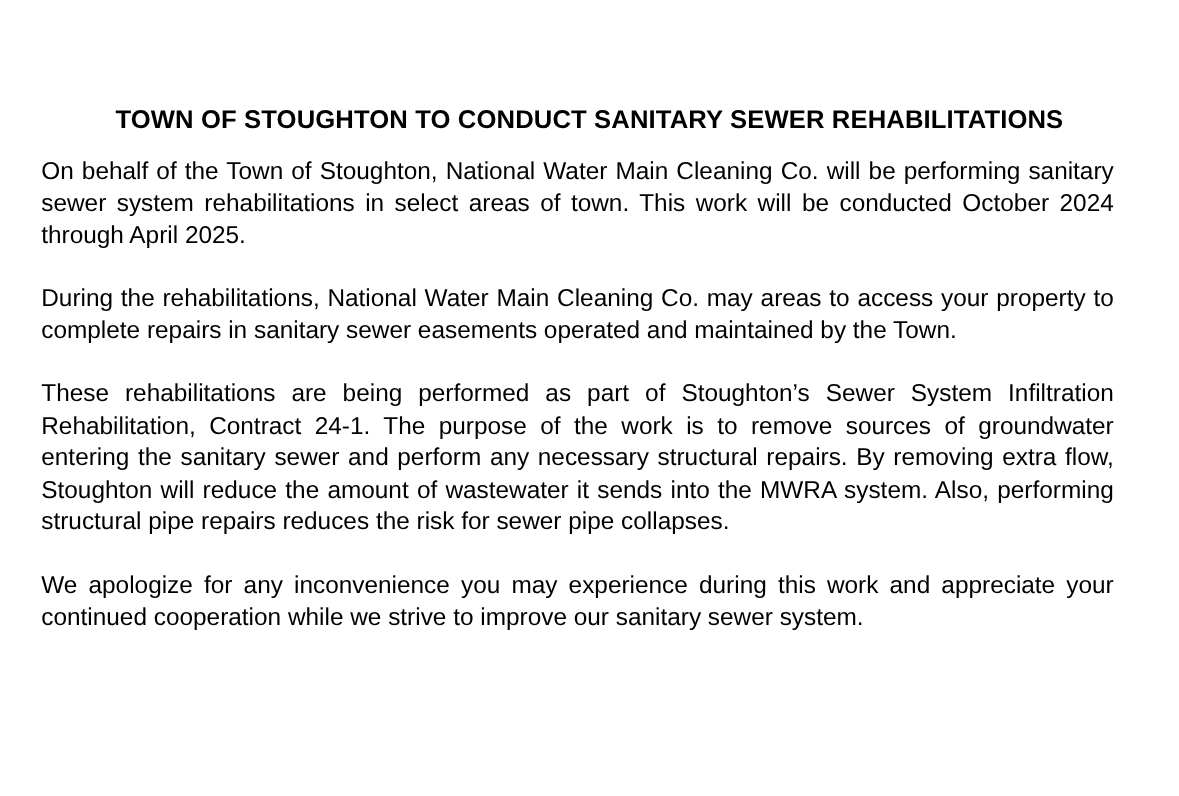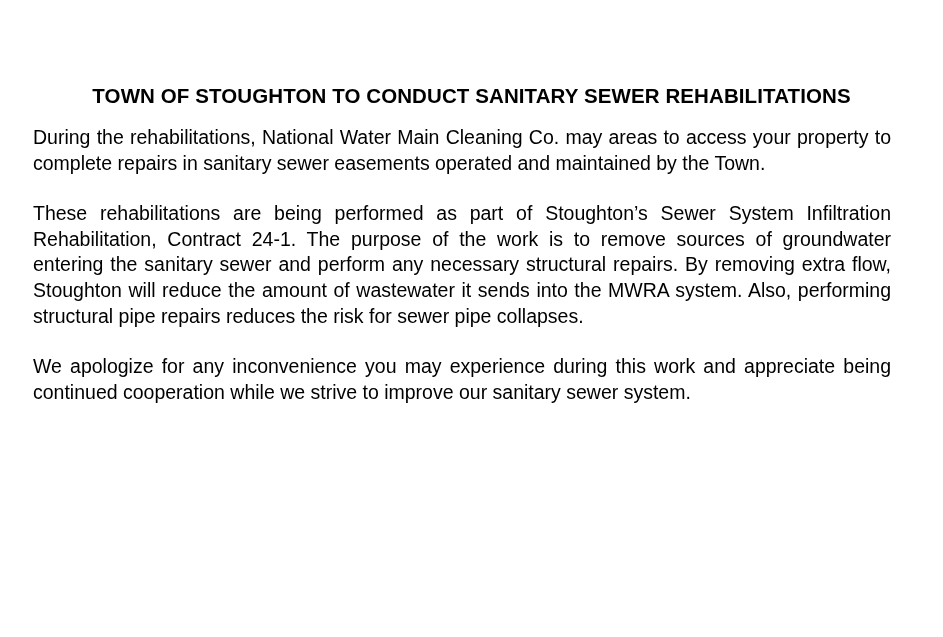--- a/index.html
+++ b/index.html
@@ -49,18 +49,19 @@
   }
 </style>
 </head>
 <body>
 
 <div class="page">
 
   <h1 class="doc-title">TOWN OF STOUGHTON TO CONDUCT SANITARY SEWER REHABILITATIONS</h1>
 
   <div class="body-block" style="top:125px;">
+    <p class="para">On behalf of the Town of Stoughton, National Water Main Cleaning Co. will be performing sanitary sewer system rehabilitations in select areas of town. This work will be conducted October 2024 through April 2025.</p>
     <p class="para">During the rehabilitations, National Water Main Cleaning Co. may areas to access your property to complete repairs in sanitary sewer easements operated and maintained by the Town.</p>
     <p class="para">These rehabilitations are being performed as part of Stoughton’s Sewer System Infiltration Rehabilitation, Contract 24-1. The purpose of the work is to remove sources of groundwater entering the sanitary sewer and perform any necessary structural repairs. By removing extra flow, Stoughton will reduce the amount of wastewater it sends into the MWRA system. Also, performing structural pipe repairs reduces the risk for sewer pipe collapses.</p>
-    <p class="para">We apologize for any inconvenience you may experience during this work and appreciate being continued cooperation while we strive to improve our sanitary sewer system.</p>
+    <p class="para">We apologize for any inconvenience you may experience during this work and appreciate your continued cooperation while we strive to improve our sanitary sewer system.</p>
   </div>
 
 </div>
 
 </body></html>

